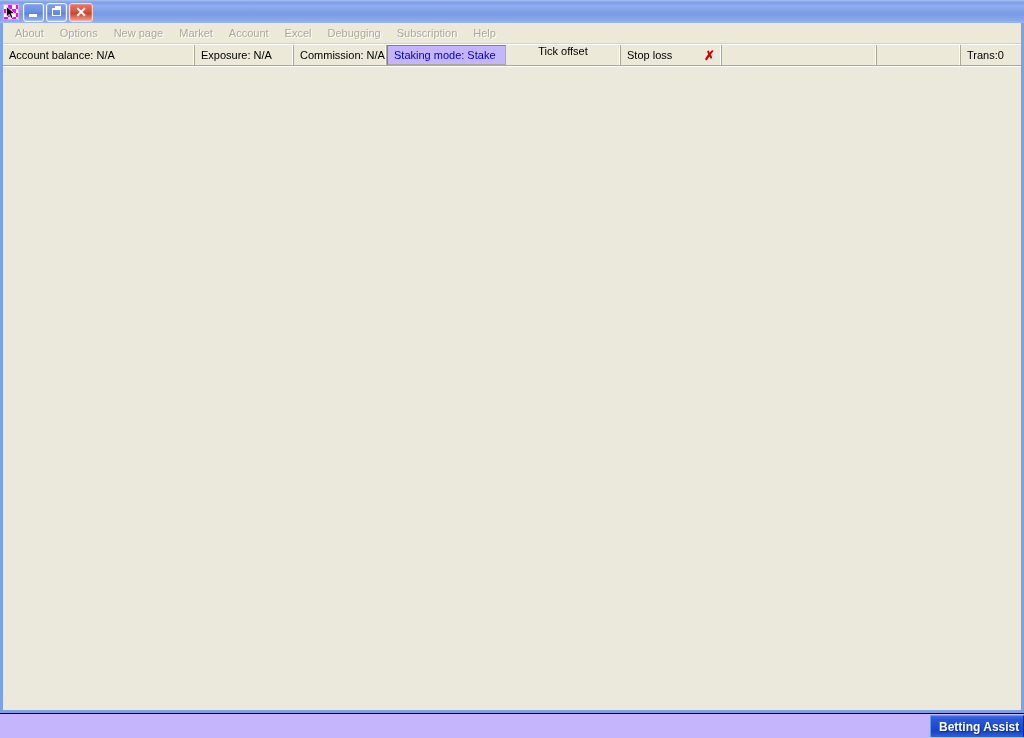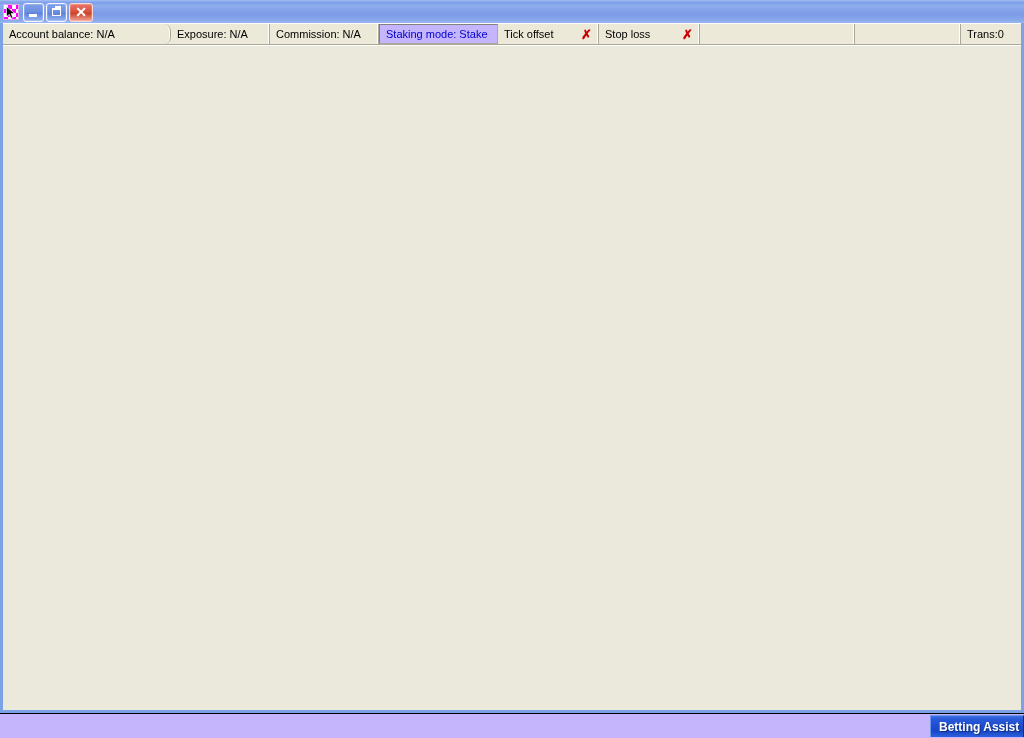--- a/index.html
+++ b/index.html
@@ -270,27 +270,38 @@
       <div class="tb-btn">
         <span class="restore-shape2"></span>
         <span class="restore-shape"></span>
       </div>
       <div class="tb-btn close">
         <span class="close-x">✕</span>
       </div>
     </div>
   </div>
 
+  <div class="menubar">
+    <div class="menu-item">About</div>
+    <div class="menu-item">Options</div>
+    <div class="menu-item">New page</div>
+    <div class="menu-item">Market</div>
+    <div class="menu-item">Account</div>
+    <div class="menu-item">Excel</div>
+    <div class="menu-item">Debugging</div>
+    <div class="menu-item">Subscription</div>
+    <div class="menu-item">Help</div>
+  </div>
 
   <div class="statusbar">
-    <div class="sb-panel" style="width:168px;border-radius:7px;">Account balance: N/A</div>
+    <div class="sb-panel" style="width:192px;">Account balance: N/A</div>
     <div class="sb-panel" style="width:99px;">Exposure: N/A</div>
-    <div class="sb-panel" style="width:109px;">Commission: N/A</div>
+    <div class="sb-panel" style="width:93px;">Commission: N/A</div>
     <div class="sb-panel staking" style="width:119px;">Staking mode: Stake</div>
-    <div class="sb-panel with-x" style="width:101px;">
+    <div class="sb-panel with-x" style="width:115px;flex-direction:column;">
       <span>Tick offset</span>
       <span class="red-x">✗</span>
     </div>
     <div class="sb-panel with-x" style="width:101px;">
       <span>Stop loss</span>
       <span class="red-x">✗</span>
     </div>
     <div class="sb-panel" style="width:155px;"></div>
     <div class="sb-panel sb-spacer"></div>
     <div class="sb-panel" style="width:60px; border-right:none; box-shadow:none;">Trans:0</div>

